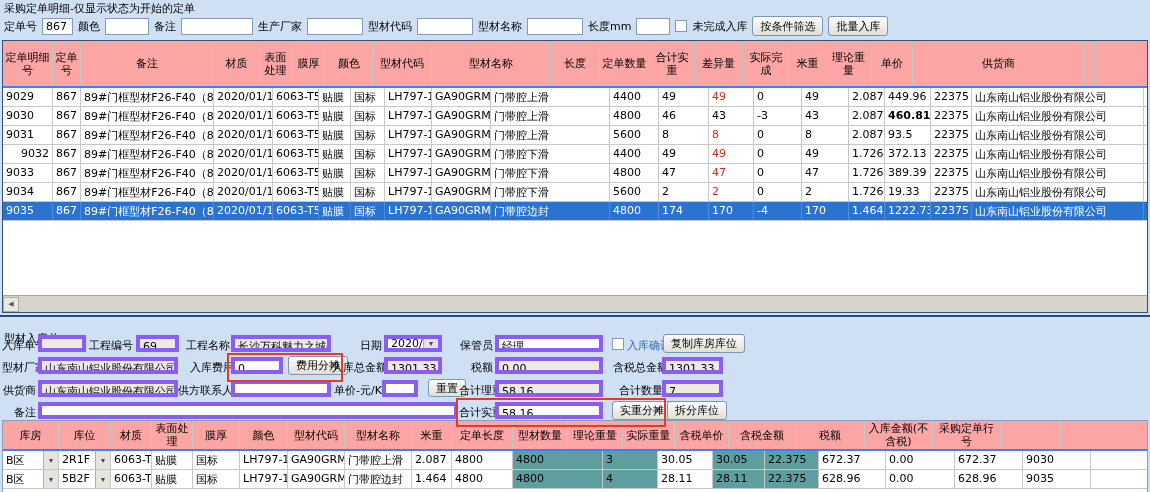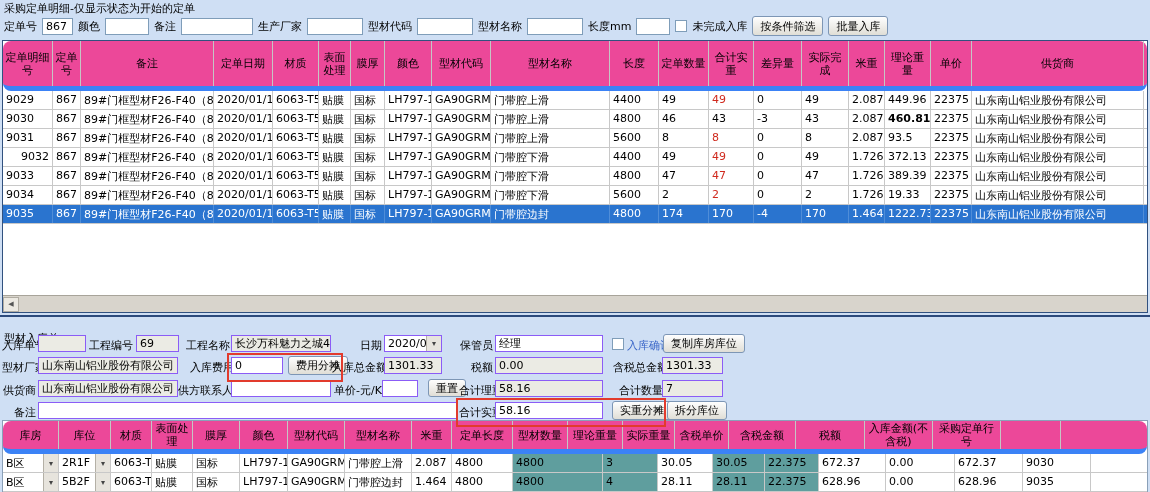--- a/index.html
+++ b/index.html
@@ -9,21 +9,21 @@
   .top-title{position:absolute;left:4px;top:1px;white-space:nowrap;}
   .filter-row{position:absolute;left:4px;top:15px;height:22px;display:flex;align-items:center;gap:5px;white-space:nowrap;}
   .fipt{display:inline-block;height:17px;line-height:15px;box-sizing:border-box;border:1px solid #7f9db9;background:#fff;padding:0 3px;overflow:hidden;}
   .chk{display:inline-block;width:12px;height:12px;box-sizing:border-box;border:1px solid #7f9db9;background:#fff;}
   .btn{display:inline-flex;align-items:center;justify-content:center;height:20px;box-sizing:border-box;
        border:1px solid #7d96b5;border-radius:3px;background:linear-gradient(#fefefe,#e0ded6);
        padding:0 7px;font-family:"DejaVu Sans",sans-serif;font-size:11px;cursor:default;}
   
   .grid{position:absolute;left:2px;top:40px;width:1146px;height:273px;background:#fff;
         border:1px solid #31517f;box-sizing:border-box;overflow:hidden;}
-  .ghead{display:flex;background:#ec4899;border-bottom:5px solid #3b82f6;border-radius:8px;}
+  .ghead{display:flex;background:#fca5a5;border-bottom:2px solid #3b82f6;}
   #t-head{height:45px;}
   #b-head{height:28px;}
   .hc{box-sizing:border-box;height:100%;border-right:1px solid #c5c5c5;display:flex;align-items:center;justify-content:center;
       text-align:center;word-break:break-all;line-height:13px;padding:1px 2px;flex:none;overflow:hidden;}
   .tr{display:flex;height:18px;border-bottom:1px solid #c8c8c8;background:#fff;}
   .c{box-sizing:border-box;border-right:1px solid #c8c8c8;padding:2px 3px;white-space:nowrap;overflow:hidden;flex:none;}
   .sel{background:#2a74cf;color:#fff;}
   .sel .c{border-right-color:#4f8dd8;border-bottom-color:#4f8dd8;}
   .redtx{color:#d02a1e;}
   .teal{background:#5f9e9e;}
@@ -32,21 +32,21 @@
   .arr{width:14px;background:#e7e4dd;border-left:1px solid #b4b0a6;display:flex;align-items:center;justify-content:center;
        font-size:8px;color:#444;}
   .hscroll{position:absolute;left:0;right:0;bottom:0;height:16px;background:#d8d4cc;border-top:1px solid #a8a49a;display:flex;align-items:center;}
   .hbtn{width:16px;height:15px;box-sizing:border-box;background:#ece9e2;border:1px solid #b0aca2;
         display:flex;align-items:center;justify-content:center;font-size:7px;color:#555;}
   
   .bottom{position:absolute;left:0;top:315px;width:1150px;height:177px;box-sizing:border-box;
           border-top:2px solid #2c4a7c;background:#cfdff4;}
   .sect{position:absolute;left:4px;top:14px;}
   .lbl{position:absolute;text-align:right;white-space:nowrap;}
-  .ipt{position:absolute;height:17px;line-height:15px;box-sizing:border-box;border:1px solid #8b5cf6;background:#fff;
+  .ipt{position:absolute;height:17px;line-height:15px;box-sizing:border-box;border:4px solid #8b5cf6;background:#fff;
        padding:0 3px;overflow:hidden;white-space:nowrap;}
   .ro{background:#ebebe4;}
   .abtn{position:absolute;height:19px;}
   .redbox{position:absolute;border:2px solid #e23b2d;pointer-events:none;z-index:5;}
   .achk{position:absolute;width:12px;height:12px;box-sizing:border-box;border:1px solid #7f9db9;background:#fff;}
   .bluelbl{color:#3a66c8;}
   .datefield{display:flex;align-items:center;padding:0;}
   .datefield .cv{padding:0 3px;}
   .datefield .arr{height:100%;}
   .bgrid{position:absolute;left:2px;top:103px;width:1146px;height:74px;background:#fff;
@@ -76,21 +76,20 @@
   <span>未完成入库</span>
   <span class="btn">按条件筛选</span>
   <span class="btn">批量入库</span>
 </div>
 
 <div class="grid">
   <div class="ghead" id="t-head">
       <div class="hc" style="width: 50px;">定单明细号</div>
       <div class="hc" style="width: 28px;">定单号</div>
       <div class="hc" style="width: 133px;">备注</div>
-      <div class="hc" style="width: 59px;">定单日期</div>
       <div class="hc" style="width: 46px;">材质</div>
       <div class="hc" style="width: 32px;">表面处理</div>
       <div class="hc" style="width: 34px;">膜厚</div>
       <div class="hc" style="width: 47px;">颜色</div>
       <div class="hc" style="width: 59px;">型材代码</div>
       <div class="hc" style="width: 119px;">型材名称</div>
       <div class="hc" style="width: 49px;">长度</div>
       <div class="hc" style="width: 50px;">定单数量</div>
       <div class="hc" style="width: 45px;">合计实重</div>
       <div class="hc" style="width: 48px;">差异量</div>

